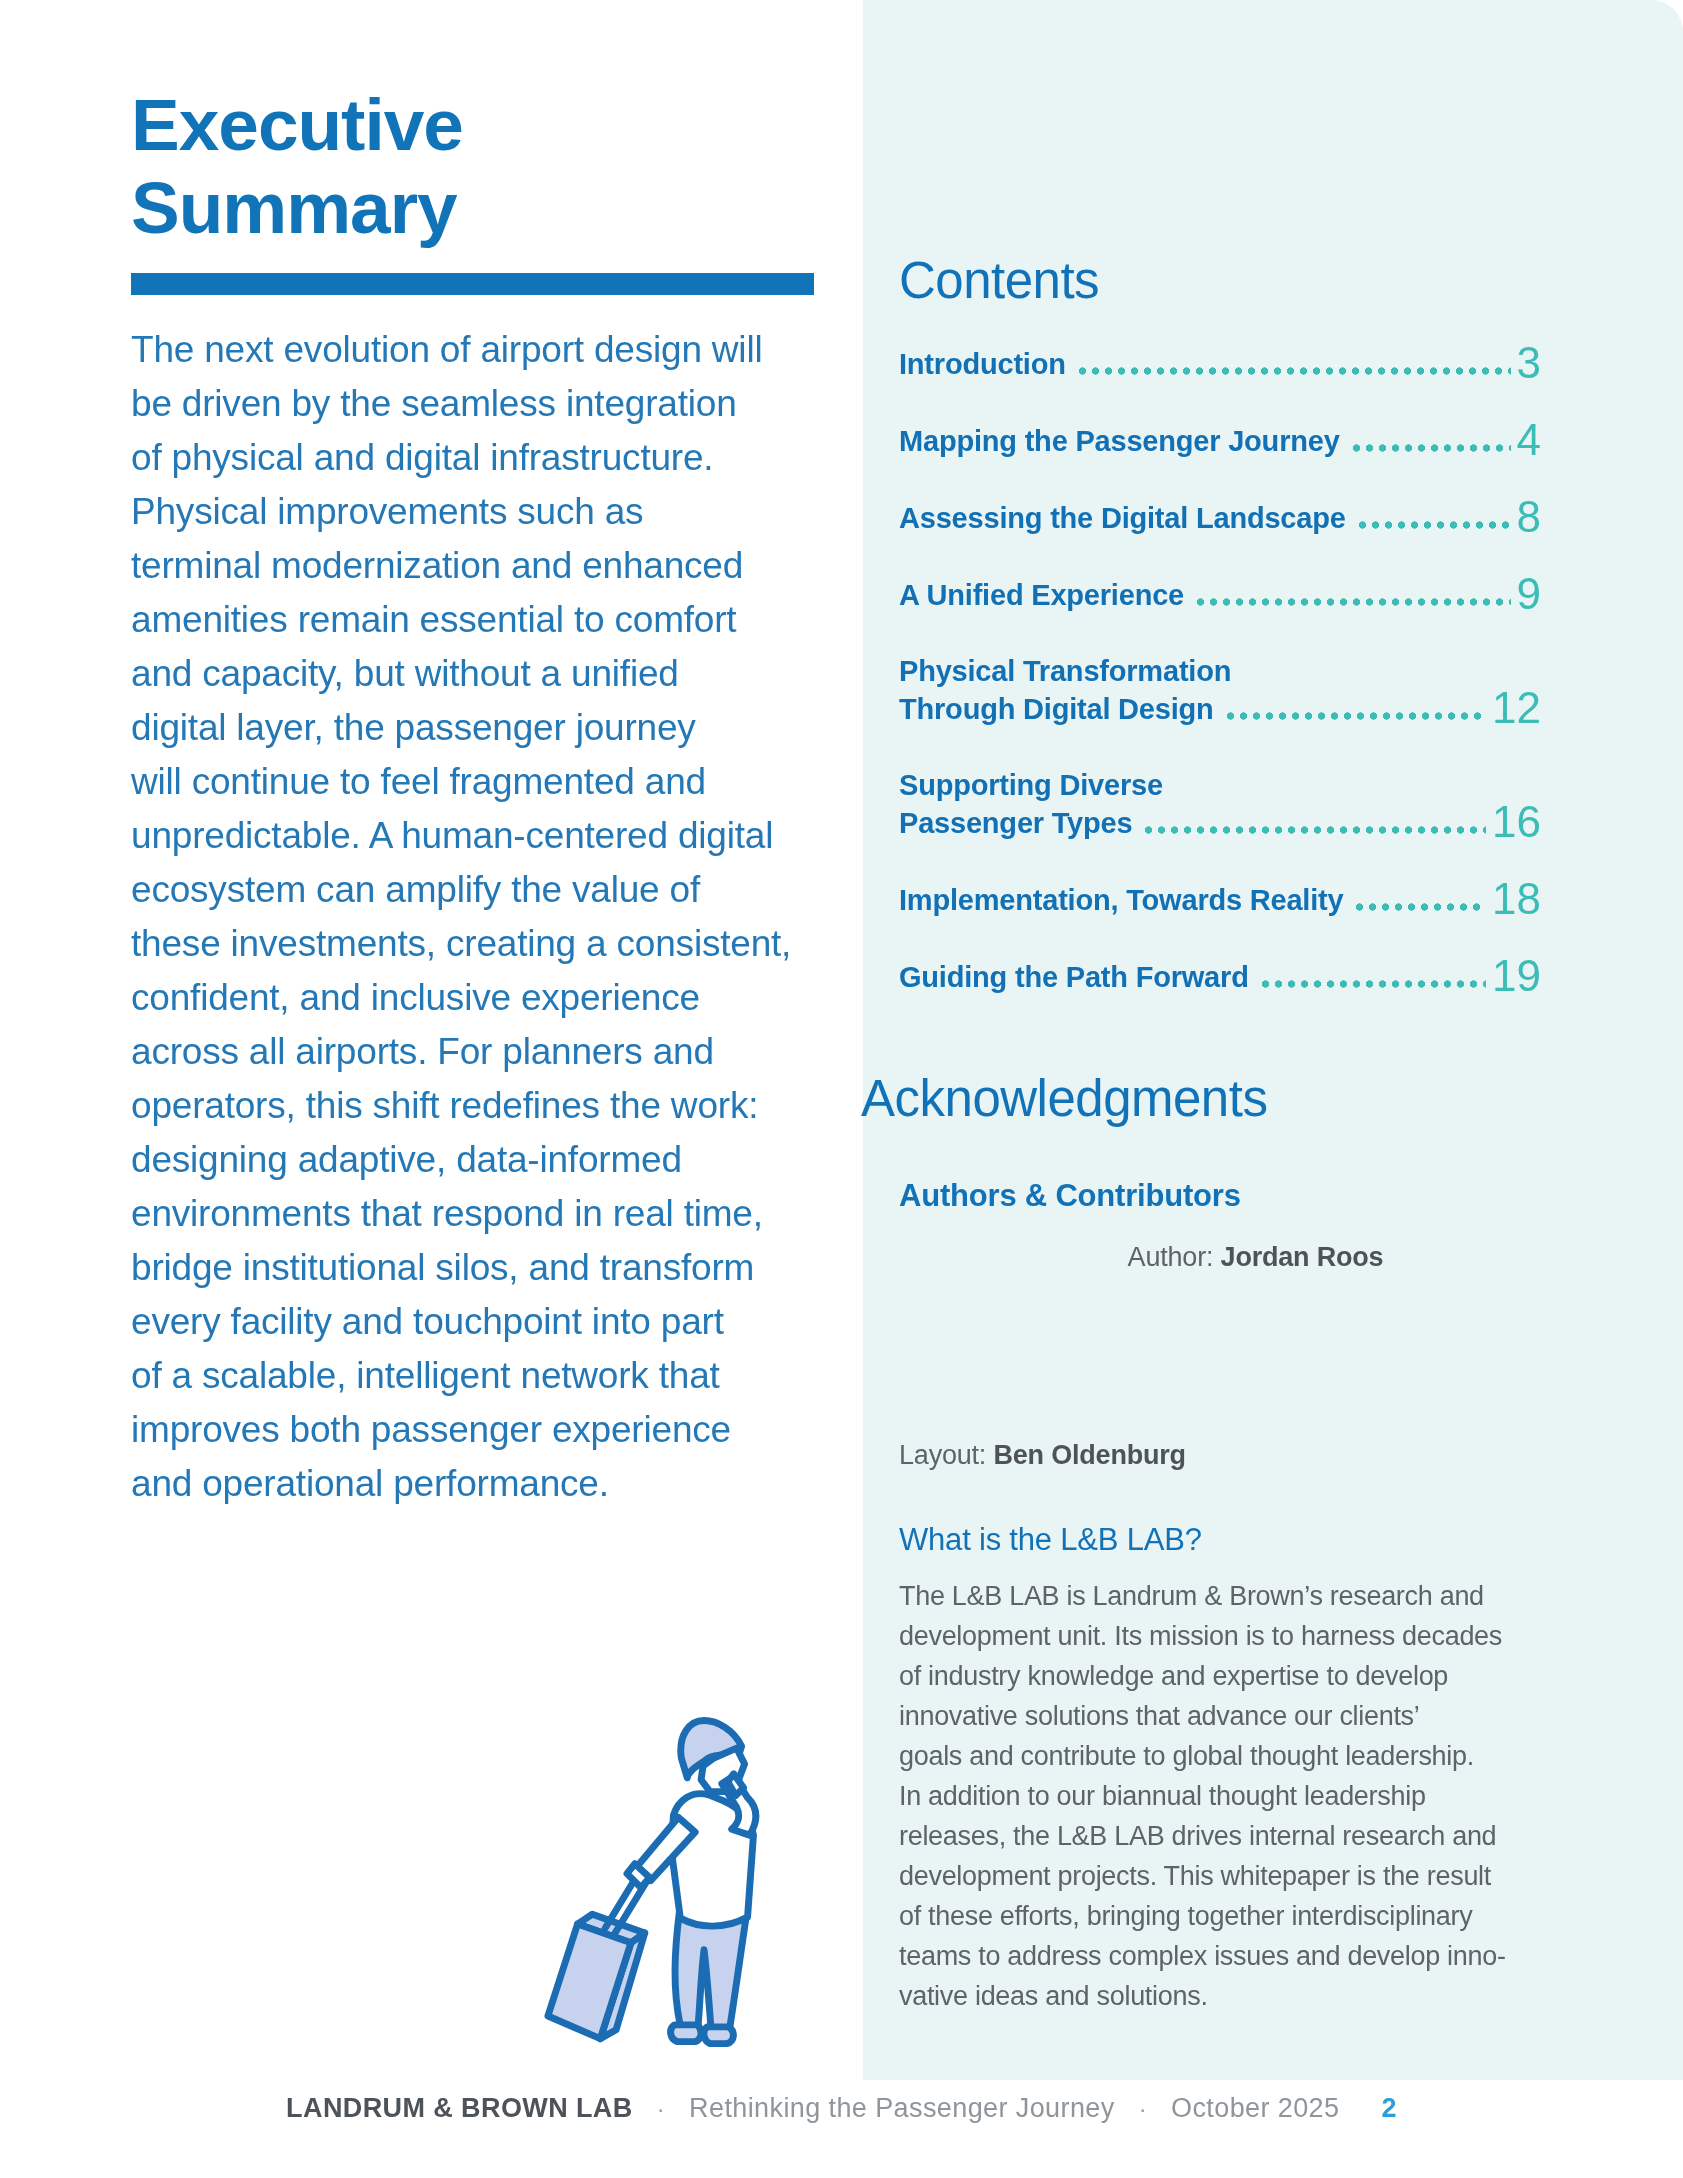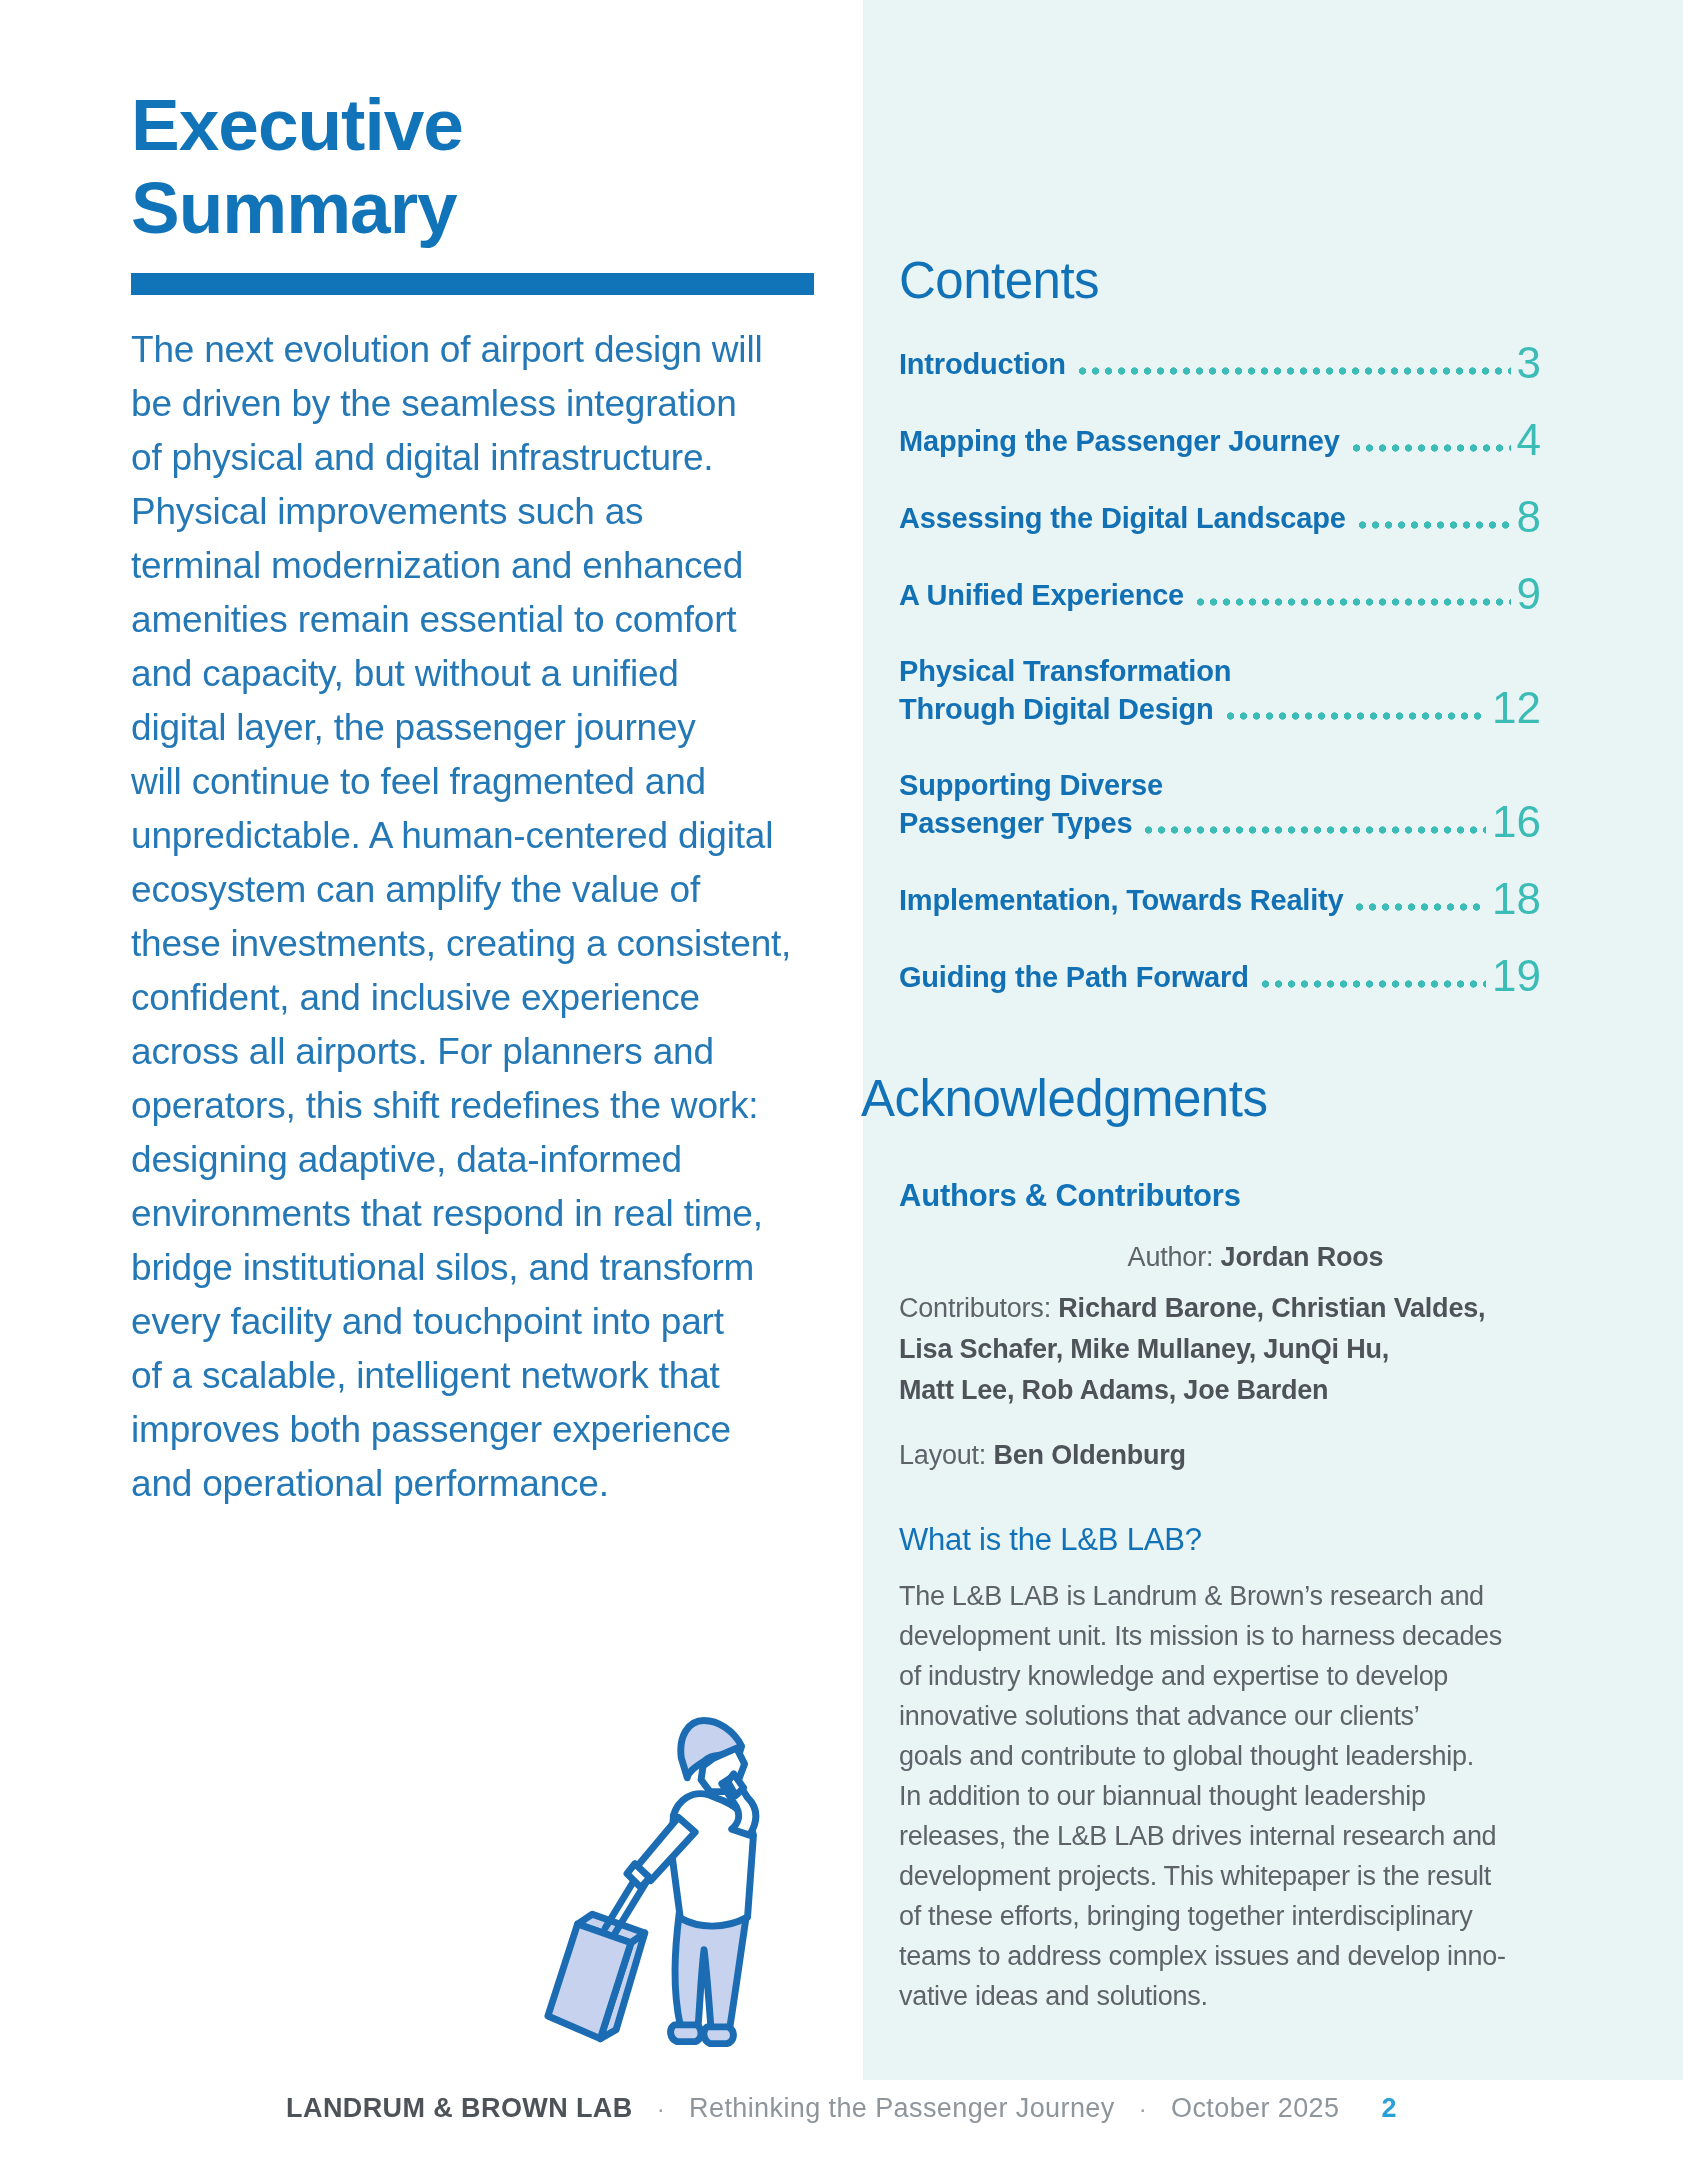--- a/index.html
+++ b/index.html
@@ -1,18 +1,19 @@
 <!DOCTYPE html>
 <html><head>
 <meta charset="utf-8">
 <style>
   html,body{margin:0;padding:0;background:#ffffff;}
   #page{
     position:relative;width:1683px;height:2178px;background:#ffffff;overflow:hidden;
     font-family:"Liberation Sans", sans-serif;
+    border-radius:32px;
   }
   
   .panel{position:absolute;left:863px;top:0;width:820px;height:2080px;background:#e9f4f5;}
   
   .doc-title{
     position:absolute;left:131px;top:83px;margin:0;
     font-size:73px;line-height:83px;font-weight:bold;color:#1173b8;
     letter-spacing:-1px;white-space:pre-line;
   }
   .title-rule{position:absolute;left:131px;top:273px;width:683px;height:22px;background:#1173b8;}
@@ -199,23 +200,20 @@
       </div>
     </div>
 
   </div>
 
   <h2 class="ack-heading">Acknowledgments</h2>
   <h3 class="authors-heading">Authors &amp; Contributors</h3>
 
   <p class="credit author-line"><span>Author: </span><b>Jordan Roos</b></p>
 
-  <p class="credit contrib-line"><span>Contributors: </span><b>Richard Barone, Christian Valdes,
-Lisa Schafer, Mike Mullaney, JunQi Hu,
-Matt Lee, Rob Adams, Joe Barden</b></p>
 
   <p class="credit layout-line"><span>Layout: </span><b>Ben Oldenburg</b></p>
 
   <h3 class="lab-heading">What is the L&amp;B LAB?</h3>
   <p class="lab-paragraph">The L&amp;B LAB is Landrum &amp; Brown’s research and
 development unit. Its mission is to harness decades
 of industry knowledge and expertise to develop
 innovative solutions that advance our clients’
 goals and contribute to global thought leadership.
 In addition to our biannual thought leadership

